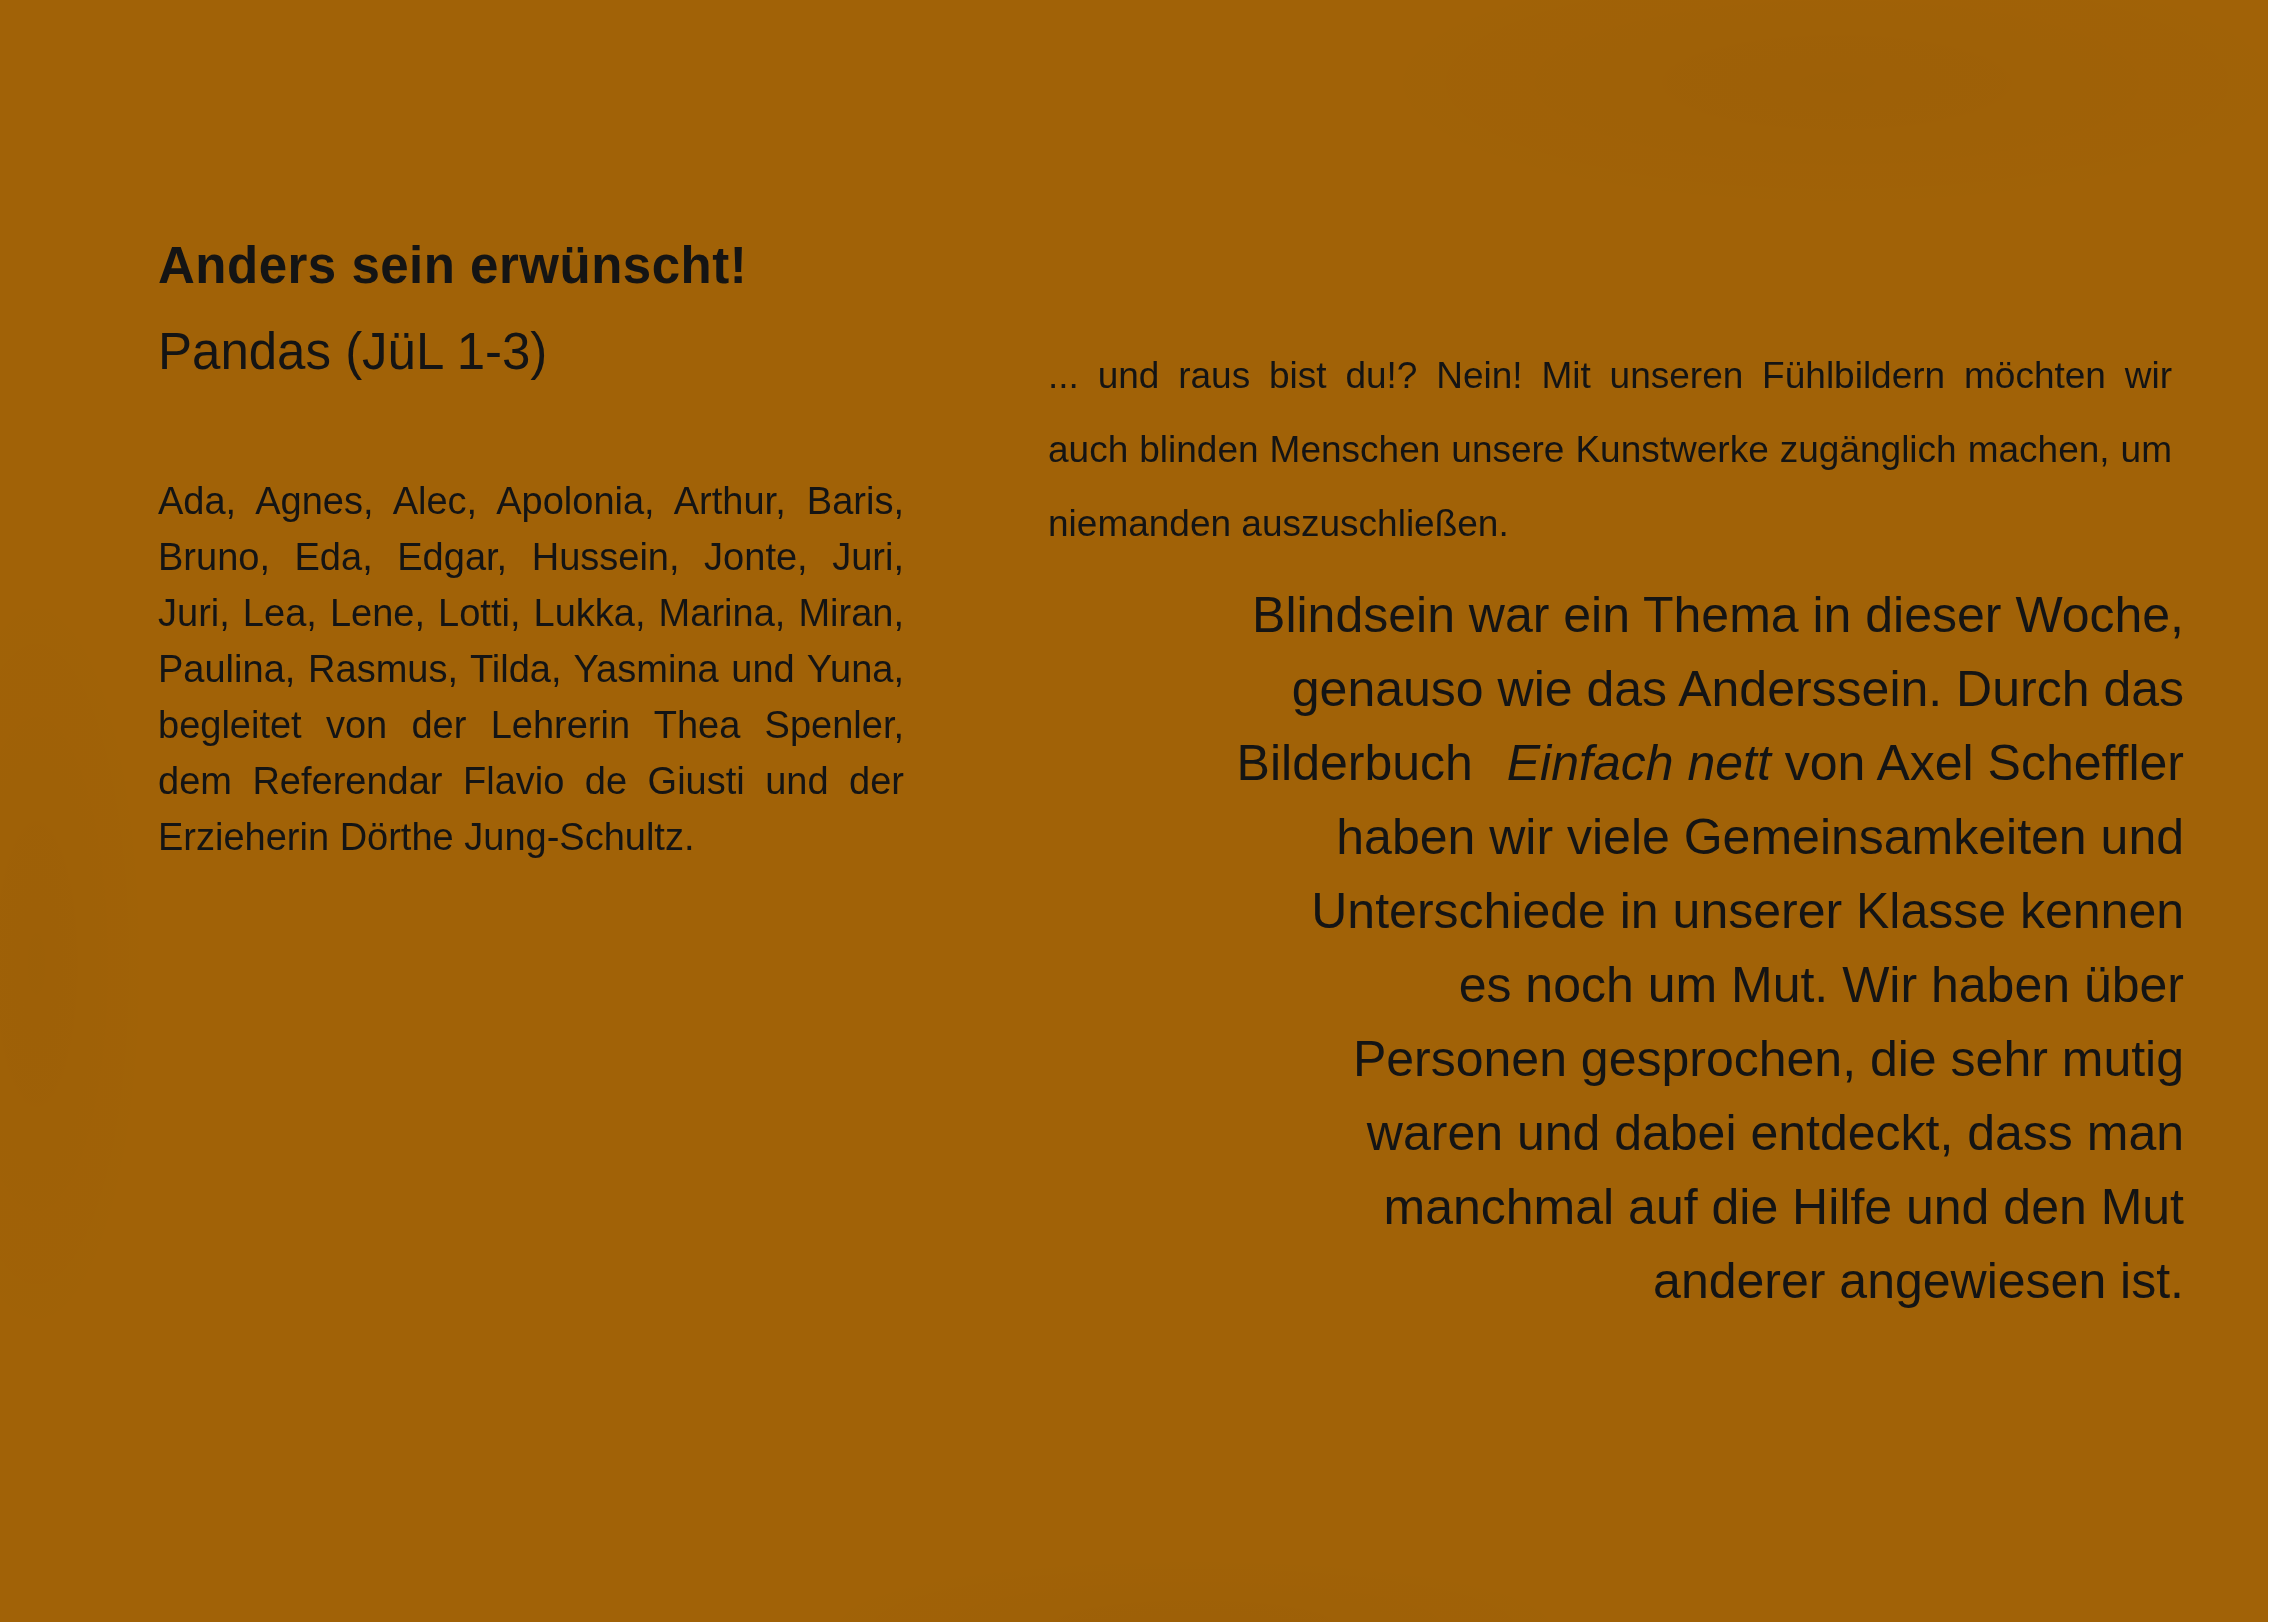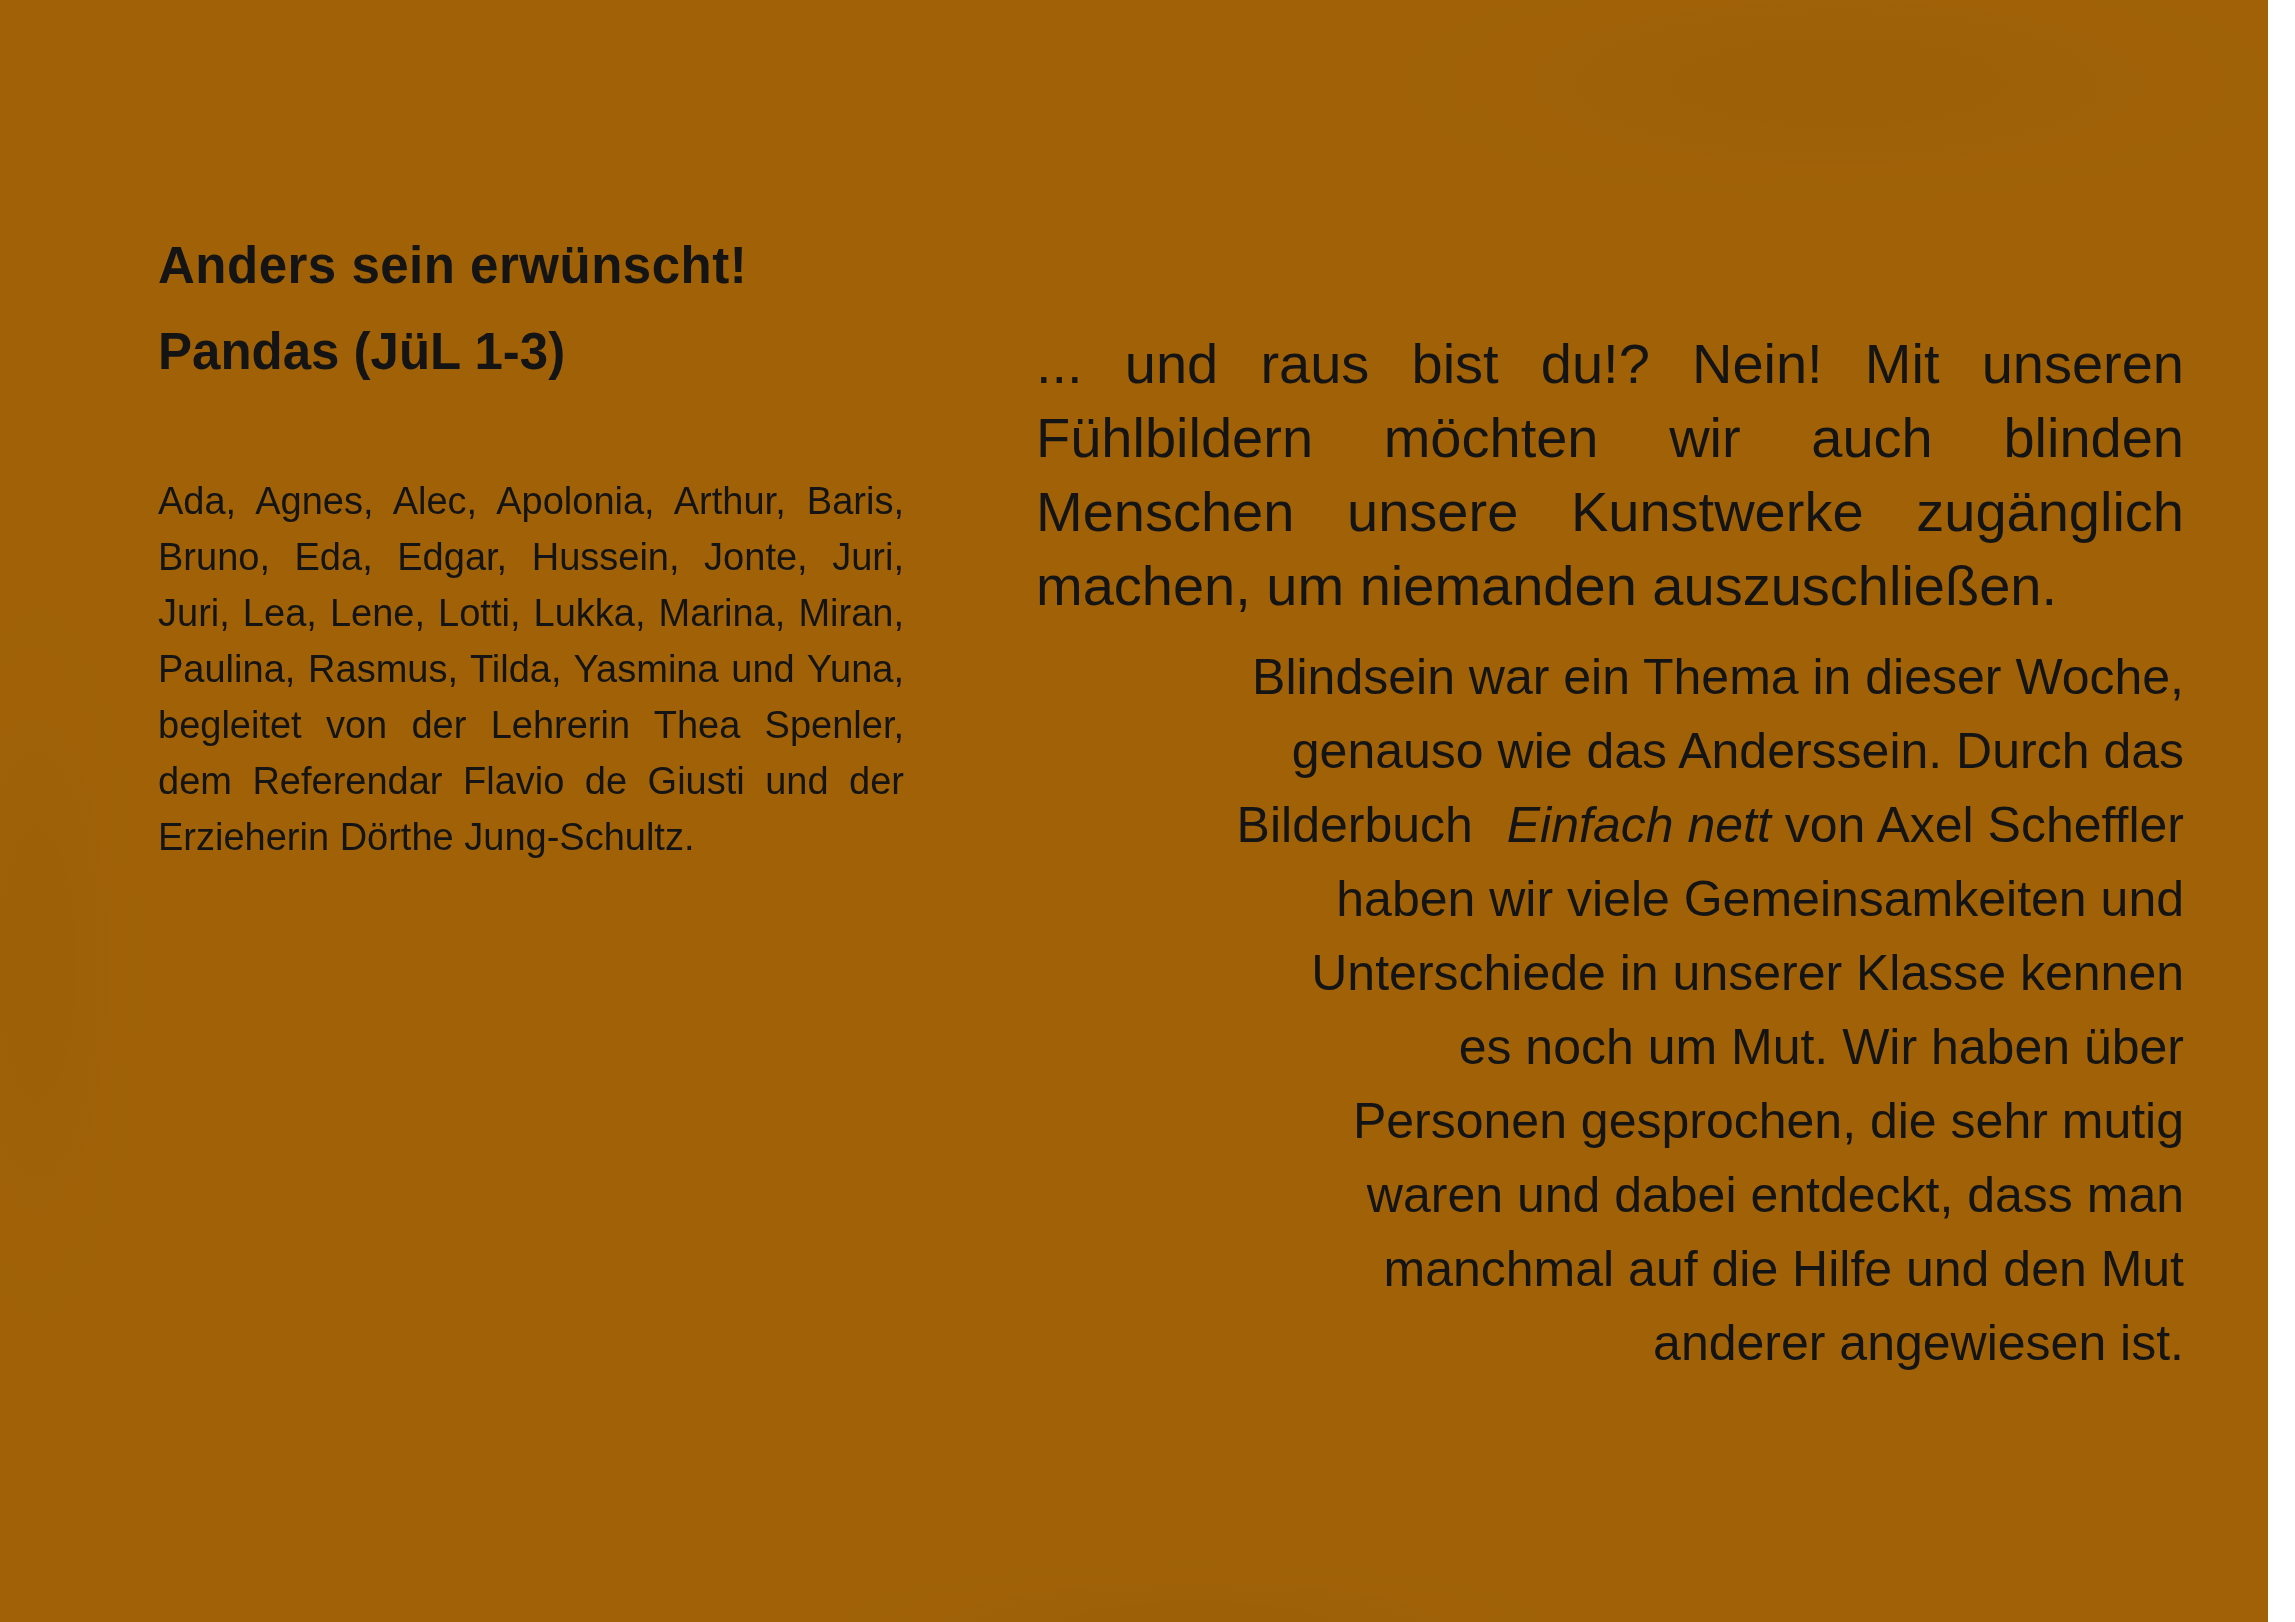--- a/index.html
+++ b/index.html
@@ -36,45 +36,45 @@
     font-weight: 700;
     letter-spacing: 0.5px;
     white-space: nowrap;
   }
   .left-col-heading {
     position: absolute;
     left: 158px;
     top: 321px;
     font-size: 51px;
     line-height: 62px;
-    font-weight: 700;
+    font-weight: 400;
     white-space: nowrap;
   }
   .roster {
     position: absolute;
     left: 158px;
     top: 435px;
     width: 746px;
     font-size: 38px;
     line-height: 56px;
     text-align: justify;
     text-justify: inter-word;
   }
   .right-col {
     position: absolute;
     left: 1036px;
     top: 327px;
     width: 1148px;
   }
   .para-1 {
-    font-size: 56px;
+    font-size: 37px;
     line-height: 74px;
     text-align: justify;
     text-justify: inter-word;
-    margin: 0;
+    margin: 12px;
   }
   .para-2 {
     margin-top: 17.4px;
     font-size: 50px;
     line-height: 74px;
     text-align: right;
   }
   .para-2 .line { white-space: nowrap; }
   .para-2 .italic { font-style: italic; margin-left: 20px; }
 </style>

